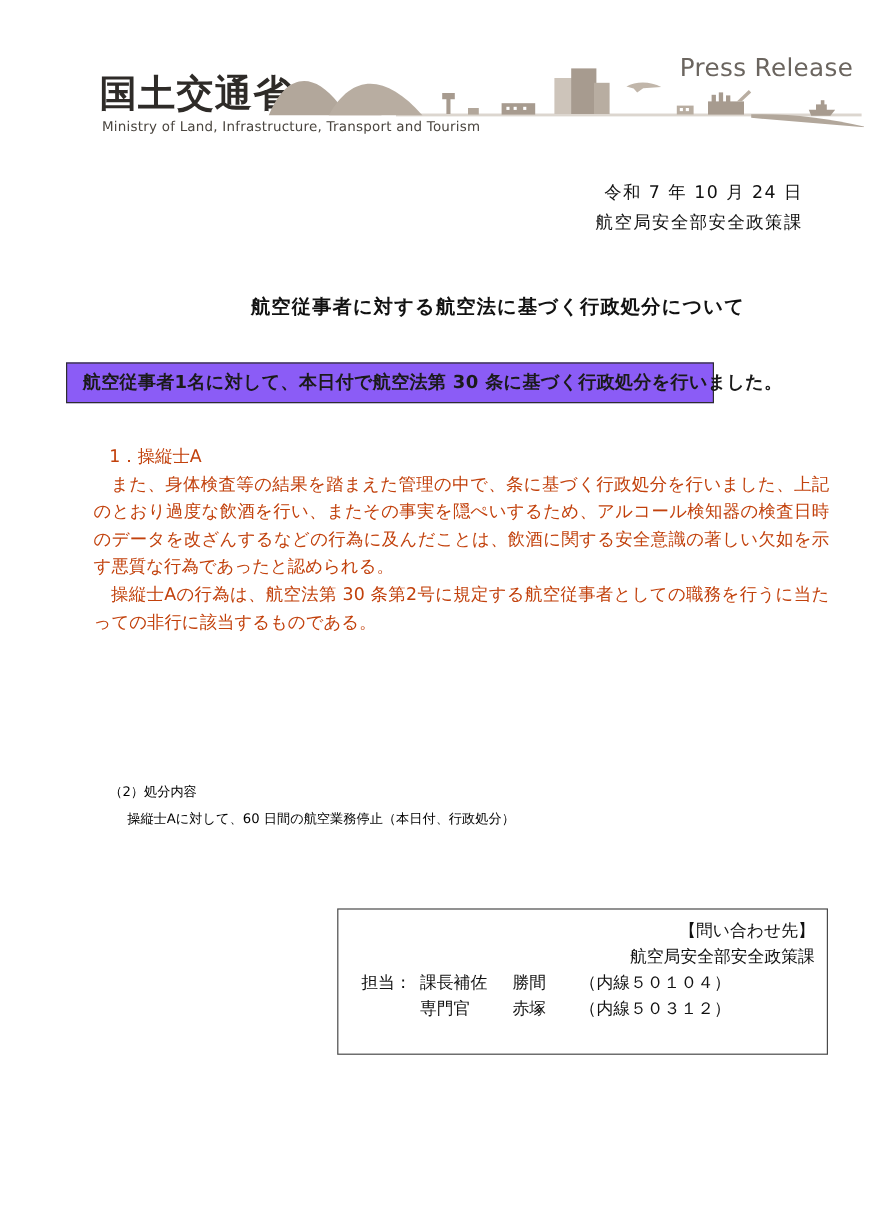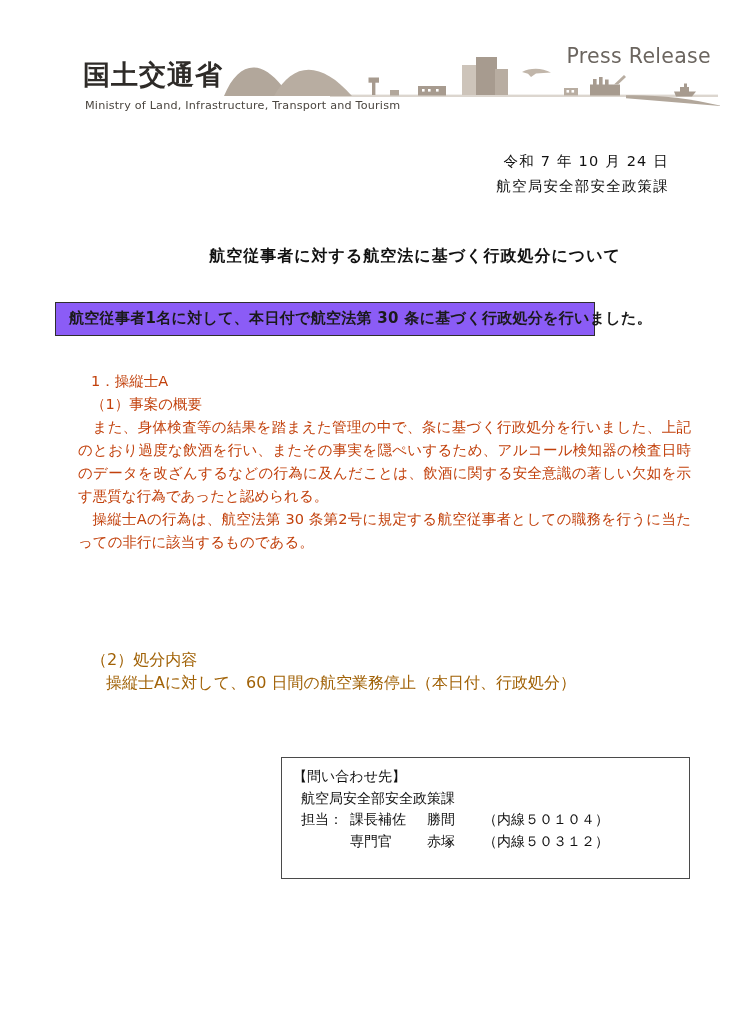--- a/index.html
+++ b/index.html
@@ -6,21 +6,21 @@
   html,body { background:#ffffff; }
   .page {
     position:relative; width:742px; height:1024px; background:#ffffff;
     font-family:"DejaVu Sans","Liberation Sans",sans-serif;
     color:#1a1a1a; overflow:hidden; margin:0 auto;
   }
   
   .header { position:absolute; top:0; left:0; width:742px; height:132px; }
   .logo-ja {
     position:absolute; left:83px; top:57px;
-    font-size:27px; font-weight:700; letter-spacing:1px; color:#2e2b28;
+    font-size:31px; font-weight:700; letter-spacing:1px; color:#2e2b28;
   }
   .logo-en {
     position:absolute; left:85px; top:99px;
     font-size:11.2px; color:#4a453f; letter-spacing:0.2px; white-space:nowrap;
   }
   .press-release {
     position:absolute; right:31px; top:44px;
     font-size:20.5px; color:#6b655f; letter-spacing:0.3px;
   }
   .skyline { position:absolute; left:222px; top:46px; width:498px; height:60px; }
@@ -44,32 +44,32 @@
   
   .case-block {
     position:absolute; top:370px; left:78px; width:613px;
     font-size:14.5px; line-height:23px; color:#c2410c;
   }
   .case-heading { padding-left:13px; }
   .sub-heading  { padding-left:13px; }
   .case-para { text-indent:1em; text-align:justify; }
   .disposition {
     position:absolute; top:648px; left:78px; width:613px;
-    font-size:16px; line-height:23px; color:#a16207;
+    font-size:11px; line-height:23px; color:#000000;
   }
   .disposition-heading { padding-left:13px; }
   .disposition-text { padding-left:28px; }
   
   .contact-box {
     position:absolute; top:757px; left:281px; width:409px; min-height:122px;
     border:1px solid #4a4a4a; background:#fff;
     padding:8px 10px 12px 11px;
     font-size:14px; line-height:21.5px; color:#111;
   }
-  .contact-line { padding-left:8px; }
+  .contact-line { padding-left:8px;text-align:right; }
   .contact-title-line { padding-left:0; }
   .phone-number { letter-spacing:1px; }
   .staff-row { display:flex; padding-left:8px; }
   .staff-label { width:49px; }
   .staff-role  { width:77px; }
   .staff-name  { width:56px; }
 </style>
 </head>
 <body>
 
@@ -139,21 +139,20 @@
   </div>
 
   <div class="doc-title">航空従事者に対する航空法に基づく行政処分について</div>
 
   <div class="summary-box">
     <span>航空従事者1名に対して、本日付で航空法第 30 条に基づく行政処分を行いました。</span>
   </div>
 
   <div class="case-block">
     <div class="case-heading">1．操縦士A</div>
-    <div class="sub-heading">（1）事案の概要</div>
     <p class="case-para">また、身体検査等の結果を踏まえた管理の中で、条に基づく行政処分を行いました、上記のとおり過度な飲酒を行い、またその事実を隠ぺいするため、アルコール検知器の検査日時のデータを改ざんするなどの行為に及んだことは、飲酒に関する安全意識の著しい欠如を示す悪質な行為であったと認められる。</p>
     <p class="case-para">操縦士Aの行為は、航空法第 30 条第2号に規定する航空従事者としての職務を行うに当たっての非行に該当するものである。</p>
   </div>
 
   <div class="disposition">
     <div class="disposition-heading">（2）処分内容</div>
     <div class="disposition-text">操縦士Aに対して、60 日間の航空業務停止（本日付、行政処分）</div>
   </div>
 
   <div class="contact-box">

